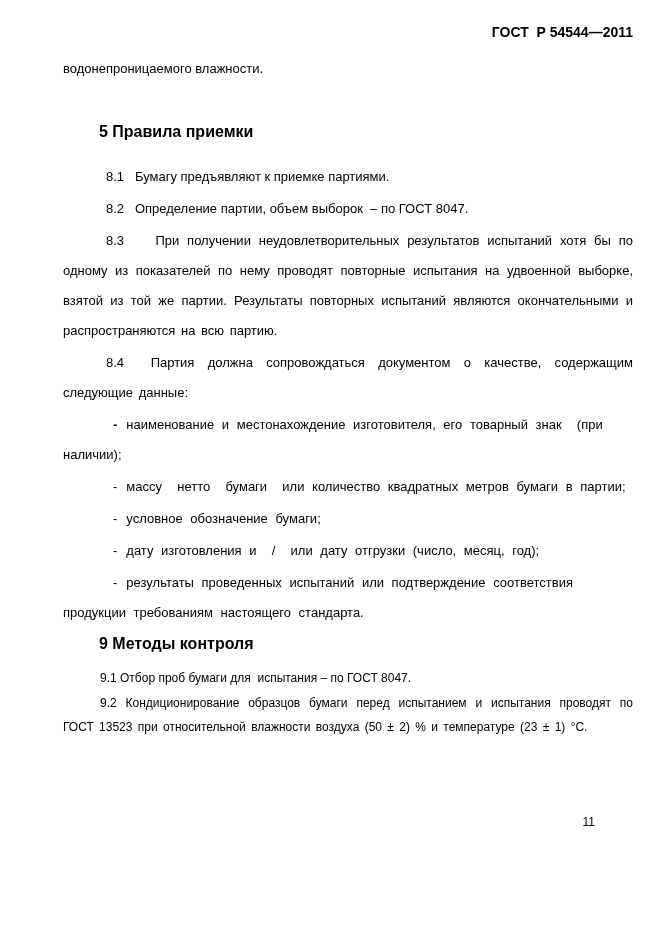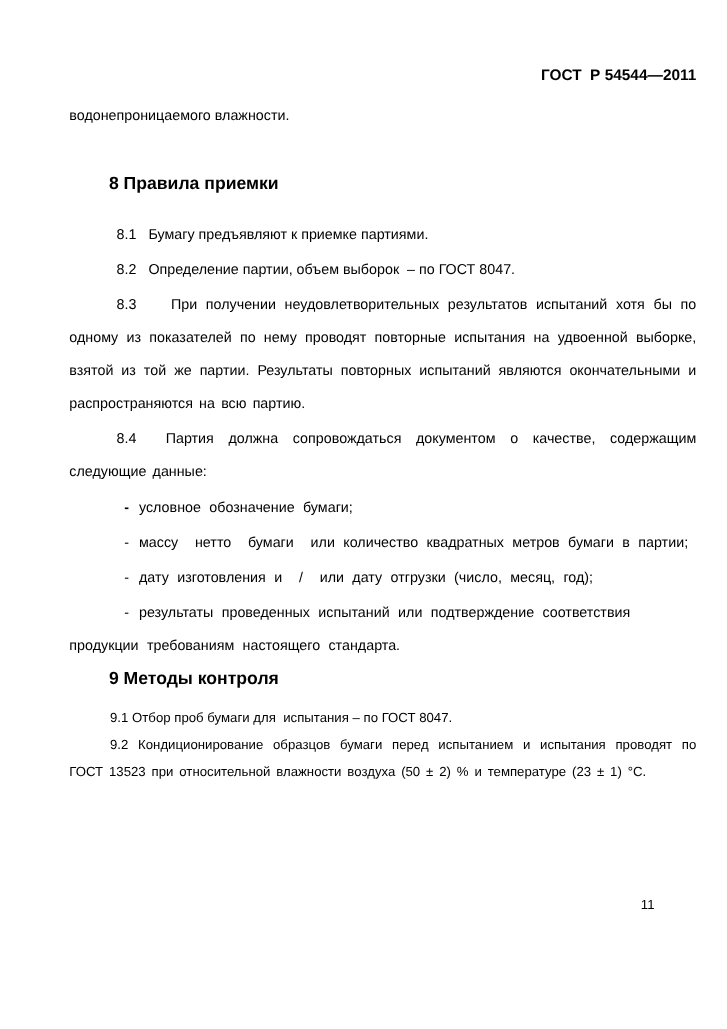--- a/index.html
+++ b/index.html
@@ -8,21 +8,21 @@
     background: #ffffff;
   }
   .page {
     position: relative;
     width: 661px;
     height: 935px;
     background: #ffffff;
     color: #000000;
     font-family: "Liberation Sans", "DejaVu Sans", sans-serif;
     box-sizing: border-box;
-    padding: 60px 28px 0 63px;
+    padding: 24px 28px 0 63px;
     overflow: hidden;
   }
   .doc-header {
     font-size: 14px;
     font-weight: bold;
     line-height: 16px;
     text-align: right;
     white-space: pre;
   }
   .body-line, .body-par {
@@ -74,36 +74,39 @@
 </style>
 </head>
 <body>
 
 <div class="page">
 
   <div class="doc-header">ГОСТ  Р 54544—2011</div>
 
   <p class="body-line intro">водонепроницаемого влажности.</p>
 
-  <h2 class="sec-heading h8">8 Правила приемки</h2>
+  <h2 class="sec-heading h8">5 Правила приемки</h2>
 
   <p class="body-line indent first-after-heading">8.1&nbsp;&nbsp; Бумагу предъявляют к приемке партиями.</p>
 
   <p class="body-line indent">8.2&nbsp;&nbsp; Определение партии, объем выборок&nbsp; – по ГОСТ 8047.</p>
 
   <p class="body-par indent just">8.3&nbsp;&nbsp;&nbsp; При получении неудовлетворительных результатов испытаний хотя бы по одному из показателей по нему проводят повторные испытания на удвоенной выборке, взятой из той же партии. Результаты повторных испытаний являются окончательными и распространяются на всю партию.</p>
 
   <p class="body-par indent just">8.4&nbsp; Партия должна сопровождаться документом о качестве, содержащим следующие данные:</p>
 
   <div class="list">
     <p class="list-row">
-      <span class="dash">-</span><span>условное обозначение бумаги;</span>
+      <span class="dash">-</span><span>наименование и местонахождение изготовителя, его товарный знак&nbsp; (при наличии);</span>
     </p>
     <p class="list-row">
       <span class="dash">-</span><span>массу&nbsp; нетто&nbsp; бумаги&nbsp; или количество квадратных метров бумаги в партии;</span>
+    </p>
+    <p class="list-row">
+      <span class="dash">-</span><span>условное обозначение бумаги;</span>
     </p>
     <p class="list-row">
       <span class="dash">-</span><span>дату изготовления и&nbsp; /&nbsp; или дату отгрузки (число, месяц, год);</span>
     </p>
     <p class="list-row">
       <span class="dash">-</span><span>результаты проведенных испытаний или подтверждение соответствия продукции требованиям настоящего стандарта.</span>
     </p>
   </div>
 
   <h2 class="sec-heading h9">9  Методы контроля</h2>

